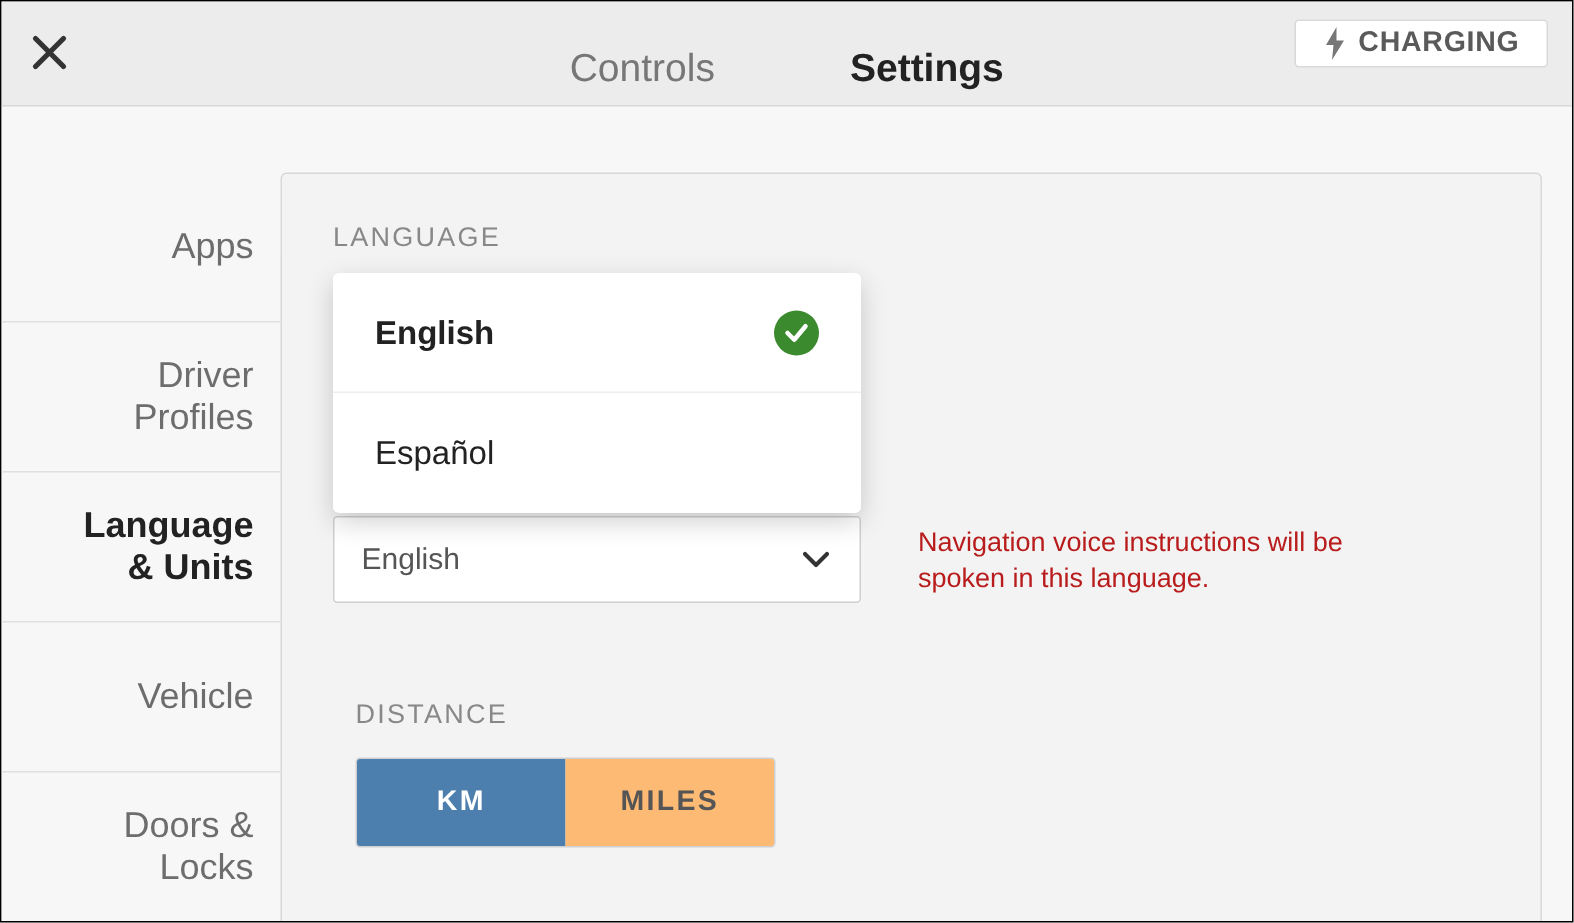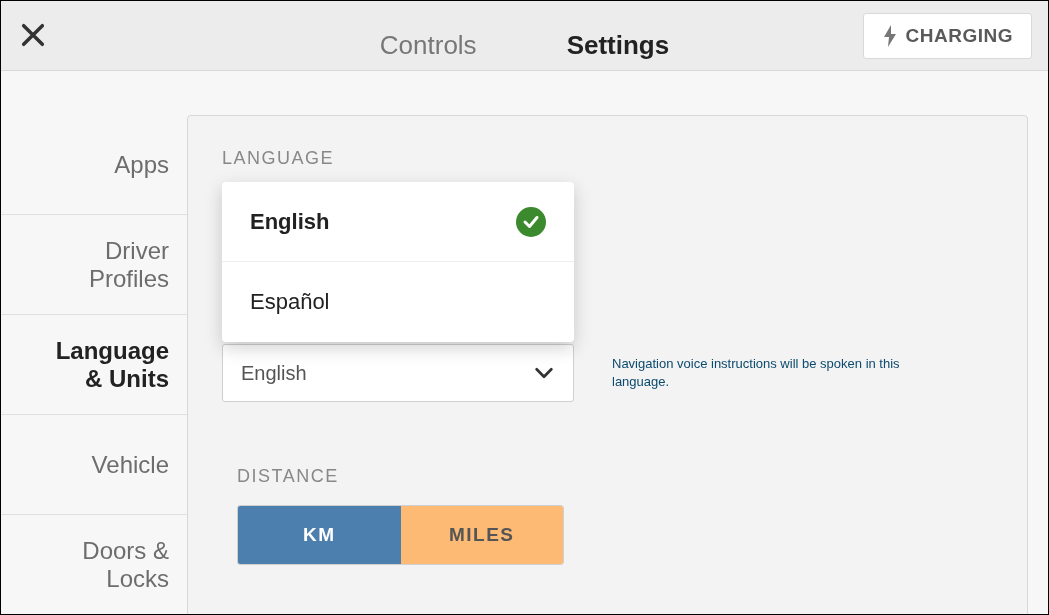--- a/index.html
+++ b/index.html
@@ -41,21 +41,21 @@
     font-size: 26px;
     margin-top: 20px;
   }
   .tab { cursor: pointer; }
   .tab.inactive { color: #777; font-weight: 400; }
   .tab.active { color: #222; font-weight: 700; }
   .charging-btn {
     position: absolute;
     right: 16px;
     top: 12px;
-    height: 46px;
+    height: 32px;
     padding: 12px 18px;
     background: #fff;
     border: 1px solid #d9d9d9;
     border-radius: 3px;
     display: flex;
     align-items: center;
     gap: 8px;
     font-size: 19px;
     font-weight: 600;
     color: #5a5a5a;
@@ -117,31 +117,31 @@
     display: flex;
     align-items: center;
     justify-content: space-between;
     padding: 0 18px;
     font-size: 20px;
     color: #555;
     cursor: pointer;
   }
   .chevron { width: 22px; height: 22px; }
   .hint {
-    font-size: 13px;
-    color: #0c4a6e;
+    font-size: 18px;
+    color: #b91c1c;
     line-height: 1.35;
     max-width: 290px;
   }
   .toggle-group {
     display: flex;
     border: 1px solid #cfcfcf;
     border-radius: 3px;
     overflow: hidden;
-    width: 327px;
+    width: 280px;
     height: 60px;
   }
   .toggle-opt {
     flex: 1;
     display: flex;
     align-items: center;
     justify-content: center;
     font-size: 19px;
     font-weight: 600;
     letter-spacing: 1.5px;

